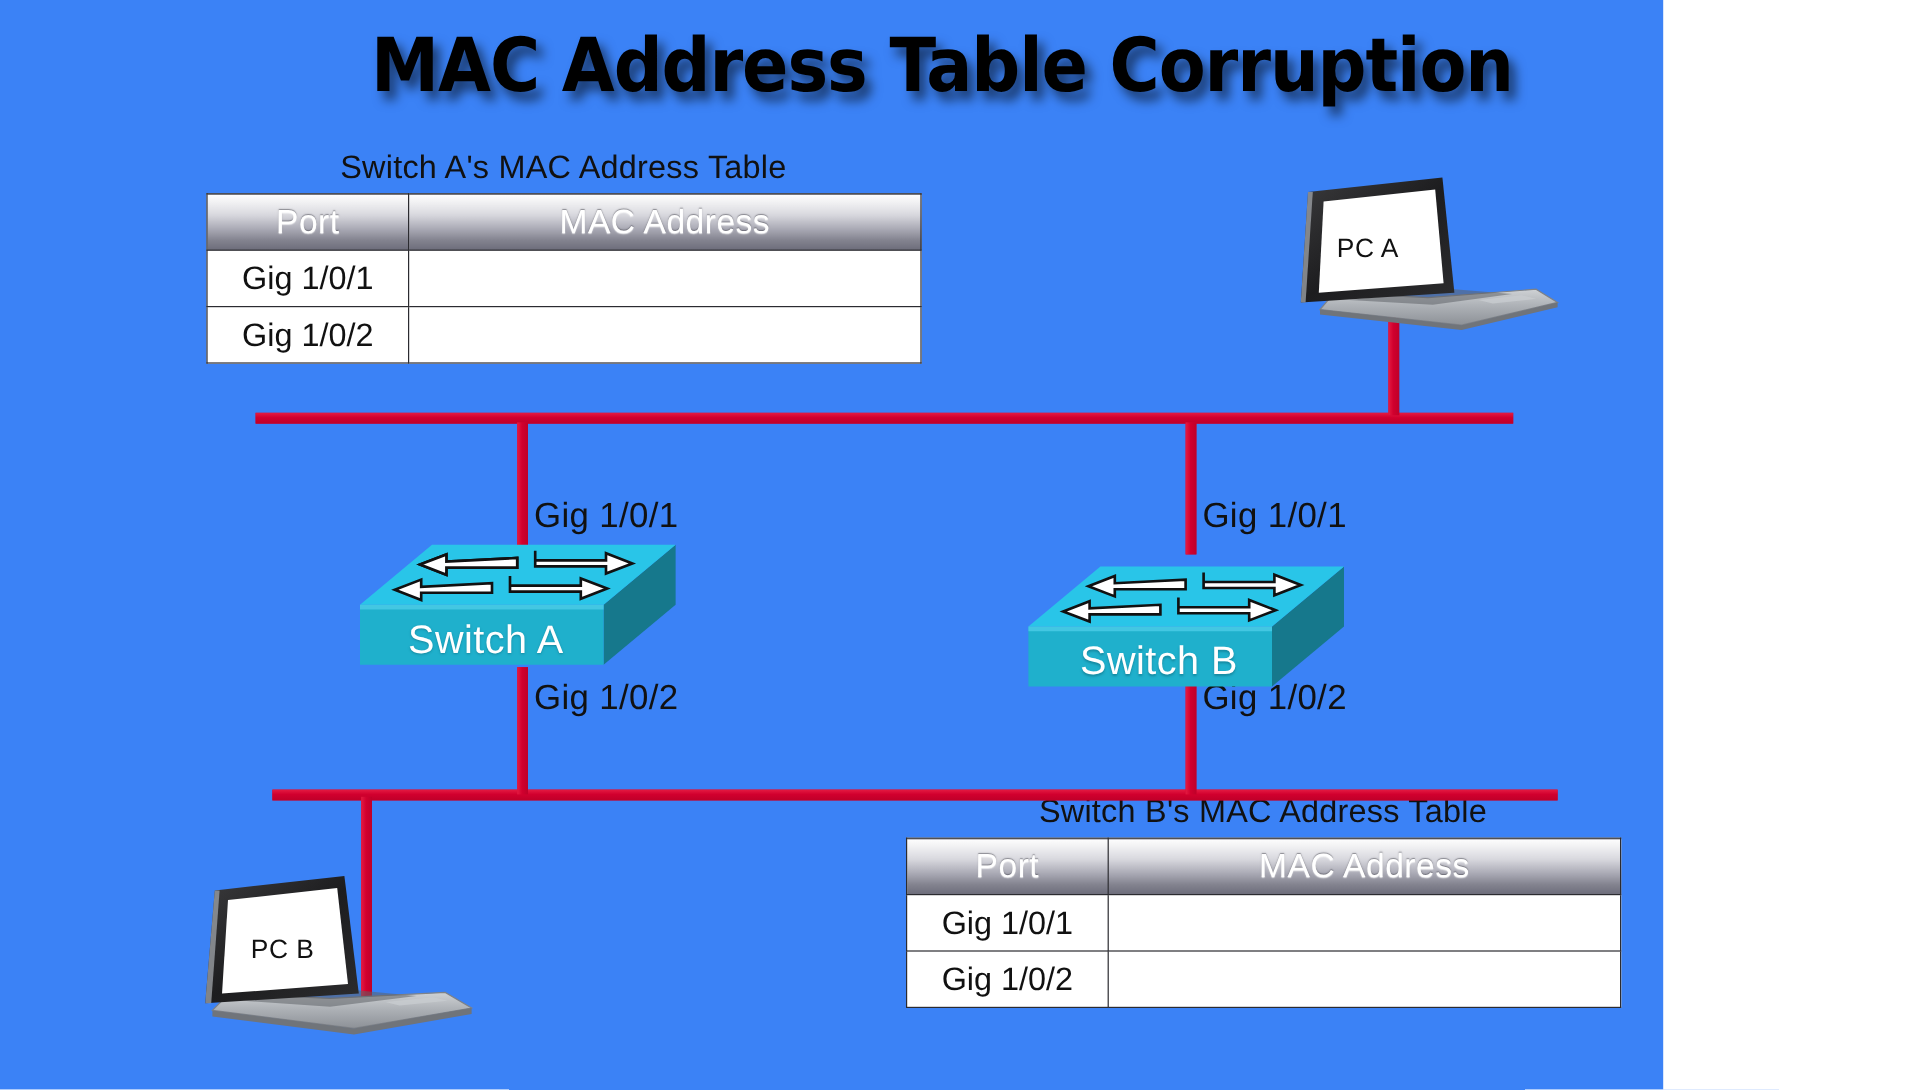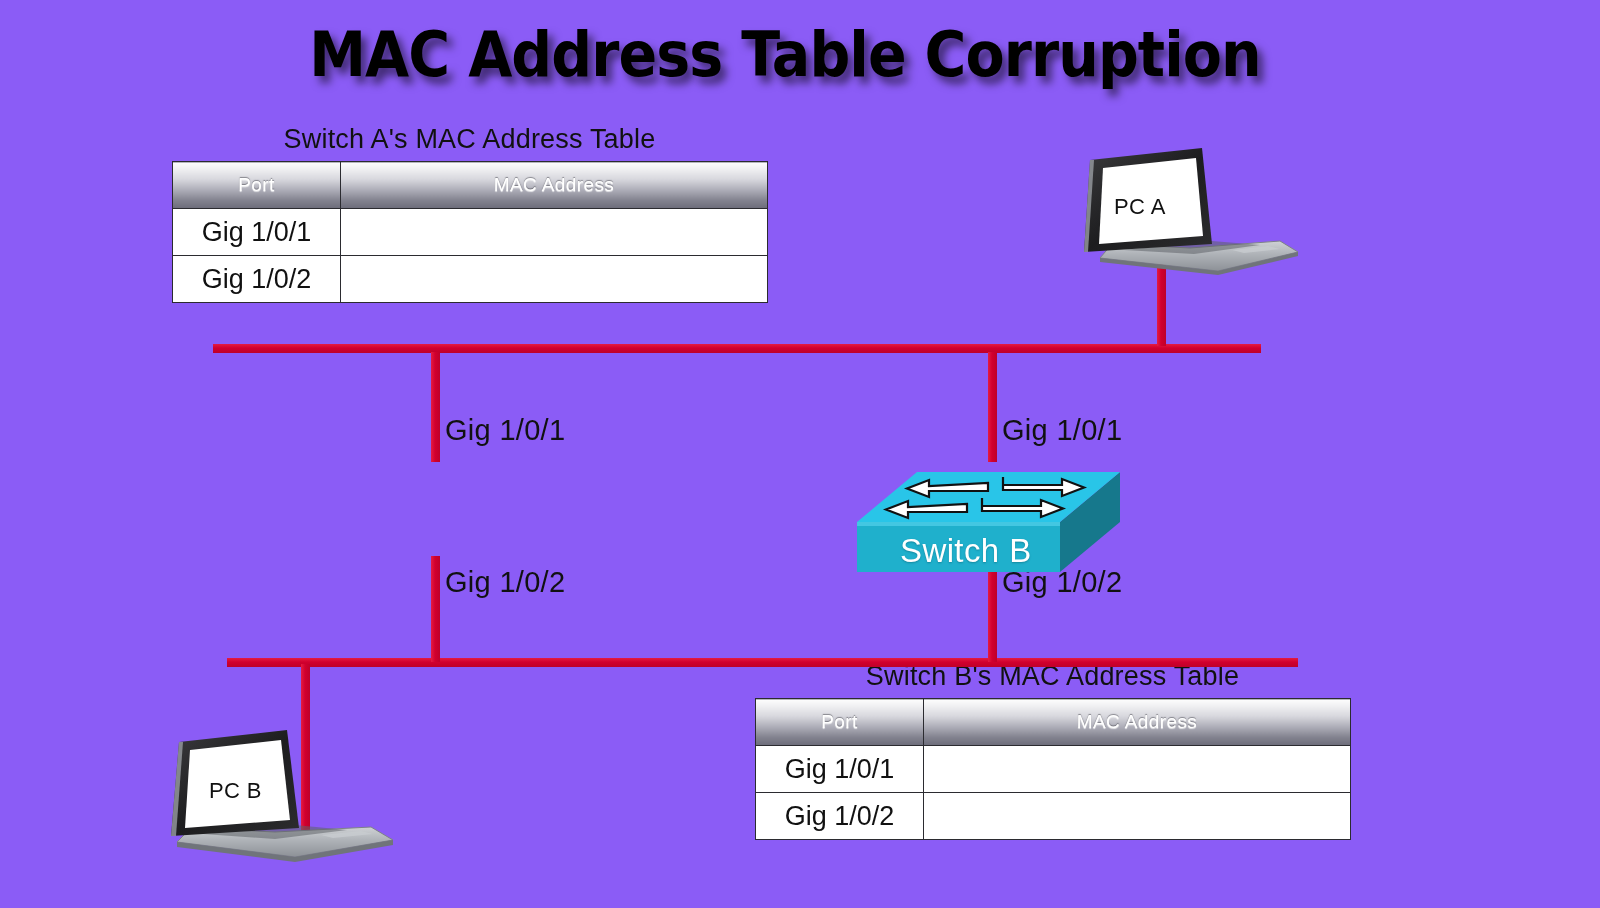--- a/index.html
+++ b/index.html
@@ -6,23 +6,23 @@
   html, body {
     margin: 0;
     padding: 0;
     background: #ffffff;
   }
   body {
     font-family: "Liberation Sans", sans-serif;
   }
   #stage {
     position: relative;
-    width: 1600px;
+    width: 1386px;
     height: 908px;
-    background: #8b5cf6;
+    background: #3b82f6;
     overflow: hidden;
   }
 
   
   .title {
     position: absolute;
     left: 0;
     top: 22px;
     width: 1570px;
     text-align: center;
@@ -67,21 +67,21 @@
     background: linear-gradient(to bottom,
         #fdfdfd 0%,
         #f0f0f2 14%,
         #d8d8de 36%,
         #a9a9b4 62%,
         #83838f 82%,
         #6c6c7a 100%);
     color: #ffffff;
     font-family: "Liberation Sans", sans-serif;
     font-weight: normal;
-    font-size: 19px;
+    font-size: 28px;
     letter-spacing: 0.4px;
     text-shadow: 0 1px 1px rgba(255,255,255,0.75),
                  0 -1px 1px rgba(60,60,70,0.55);
     vertical-align: middle;
   }
   table.mac td {
     height: 46px;
     font-family: "Liberation Sans", sans-serif;
     font-size: 27px;
     color: #111111;
@@ -222,20 +222,45 @@
 
   <div class="wire v" style="left:988px; top:556px; width:9px; height:106px;"></div>
 
   <div class="wire v" style="left:301px; top:664px; width:9px; height:186px;"></div>
 
   <div class="port-label" style="left:445px; top:414px;">Gig 1/0/1</div>
   <div class="port-label" style="left:445px; top:566px;">Gig 1/0/2</div>
   <div class="port-label" style="left:1002px; top:414px;">Gig 1/0/1</div>
   <div class="port-label" style="left:1002px; top:566px;">Gig 1/0/2</div>
 
+  <div class="switch-icon" style="left:298px; top:446px;">
+    <svg width="270" height="118" viewBox="0 0 270 118">
+
+      <polygon points="205,108 265,58 265,8 205,58" fill="#16788c"></polygon>
+
+      <polygon points="2,108 205,108 205,58 2,58" fill="#1fb0cc"></polygon>
+
+      <polygon points="2,58 62,8 265,8 205,58" fill="#29c5e8"></polygon>
+
+      <polygon points="2,58 205,58 205,62 2,62" fill="#57d4ee" opacity="0.65"></polygon>
+
+      <g stroke="#111111" stroke-width="2.2" fill="#ffffff" stroke-linejoin="miter">
+
+        <polygon points="133,19 133,27 74,27 74,33 52,24.5 74,16 74,22 "></polygon>
+        <polygon points="133,19 133,27 74,27 74,33 52,24.5 74,16 74,22"></polygon>
+
+        <polygon points="112,40 112,48 53,48 53,54 31,45.5 53,37 53,43"></polygon>
+
+        <polygon points="148,13 148,21 207,21 207,15 229,23.5 207,32 207,26 148,26"></polygon>
+
+        <polygon points="127,34 127,42 186,42 186,36 208,44.5 186,53 186,47 127,47"></polygon>
+      </g>
+    </svg>
+    <div class="switch-name" style="left:42px; top:68px;">Switch A</div>
+  </div>
 
   <div class="switch-icon" style="left:855px; top:464px;">
     <svg width="270" height="118" viewBox="0 0 270 118">
       <polygon points="205,108 265,58 265,8 205,58" fill="#16788c"></polygon>
       <polygon points="2,108 205,108 205,58 2,58" fill="#1fb0cc"></polygon>
       <polygon points="2,58 62,8 265,8 205,58" fill="#29c5e8"></polygon>
       <polygon points="2,58 205,58 205,62 2,62" fill="#57d4ee" opacity="0.65"></polygon>
       <g stroke="#111111" stroke-width="2.2" fill="#ffffff" stroke-linejoin="miter">
         <polygon points="133,19 133,27 74,27 74,33 52,24.5 74,16 74,22"></polygon>
         <polygon points="112,40 112,48 53,48 53,54 31,45.5 53,37 53,43"></polygon>

